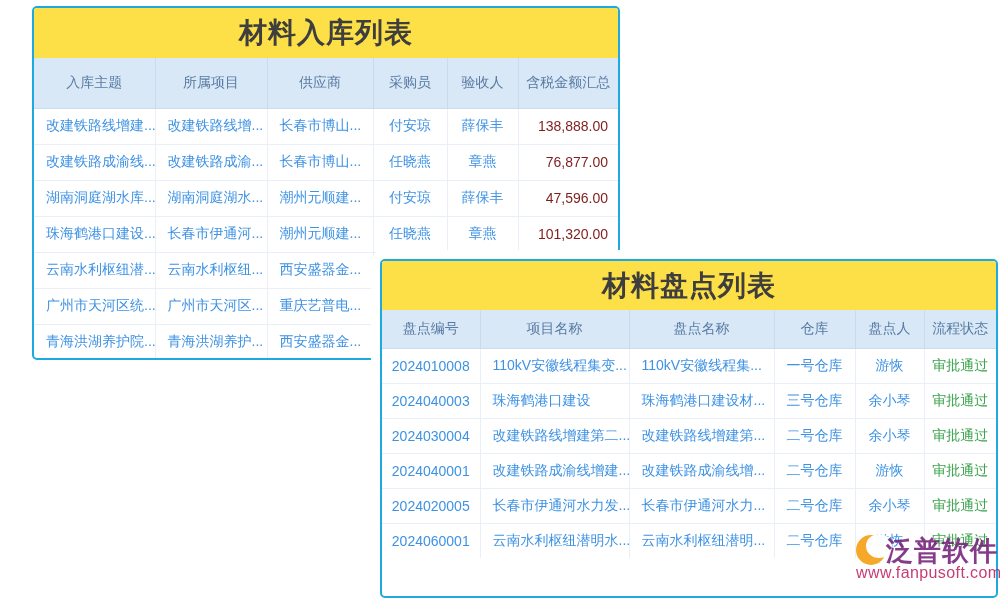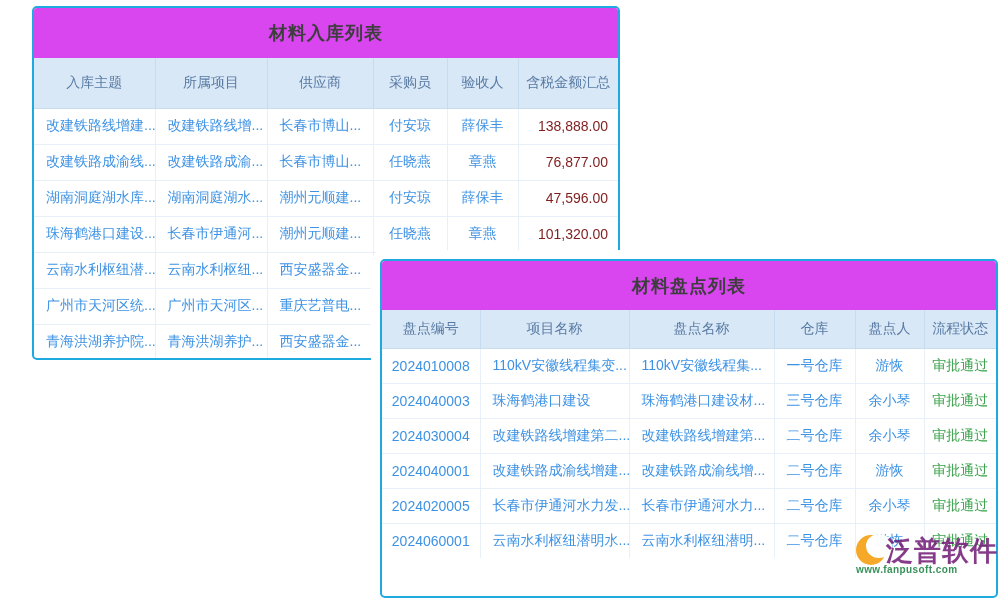--- a/index.html
+++ b/index.html
@@ -7,22 +7,22 @@
     width:1000px;height:600px;position:relative;overflow:hidden;
     background:#ffffff;
     font-family:"Liberation Sans","DejaVu Sans",sans-serif;
   }
   .card{
     position:absolute;box-sizing:border-box;background:#ffffff;
     border:2px solid #1ea9e0;border-radius:5px;overflow:hidden;
   }
   .card-title{
     display:flex;align-items:center;justify-content:center;
-    font-size:18px;font-weight:700;color:#3e3e3e;letter-spacing:1px;
-    background:#d946ef;
+    font-size:28px;font-weight:700;color:#3e3e3e;letter-spacing:1px;
+    background:#fde047;
   }
   table{border-collapse:collapse;table-layout:fixed;width:100%;}
   th{
     background:#d9e8f7;color:#587aa3;font-weight:400;font-size:14px;
     border-right:1px solid #c8dcf0;border-bottom:1px solid #c8dcf0;
     text-align:center;vertical-align:middle;padding:2px 6px;box-sizing:border-box;
   }
   th:last-child{border-right:none;}
   td{
     font-size:14px;color:#3e92e4;text-align:center;vertical-align:middle;
@@ -59,21 +59,21 @@
   }
   .wm-logo::after{
     content:"";position:absolute;left:10px;top:0;width:26px;height:24px;
     border-radius:50%;background:#ffffff;
   }
   .wm-brand{
     font-size:27px;font-weight:700;color:#701a75;opacity:.85;
     letter-spacing:1px;white-space:nowrap;
   }
   .wm-url{
-    font-size:10px;font-weight:700;color:#15803d;opacity:.85;
+    font-size:16px;font-weight:400;color:#be185d;opacity:.85;
     letter-spacing:.4px;margin-top:-5px;white-space:nowrap;
   }
 </style>
 </head>
 <body>
 
 <div class="card" id="inbound-card">
   <div class="card-title">材料入库列表</div>
   <table>
     <colgroup>

